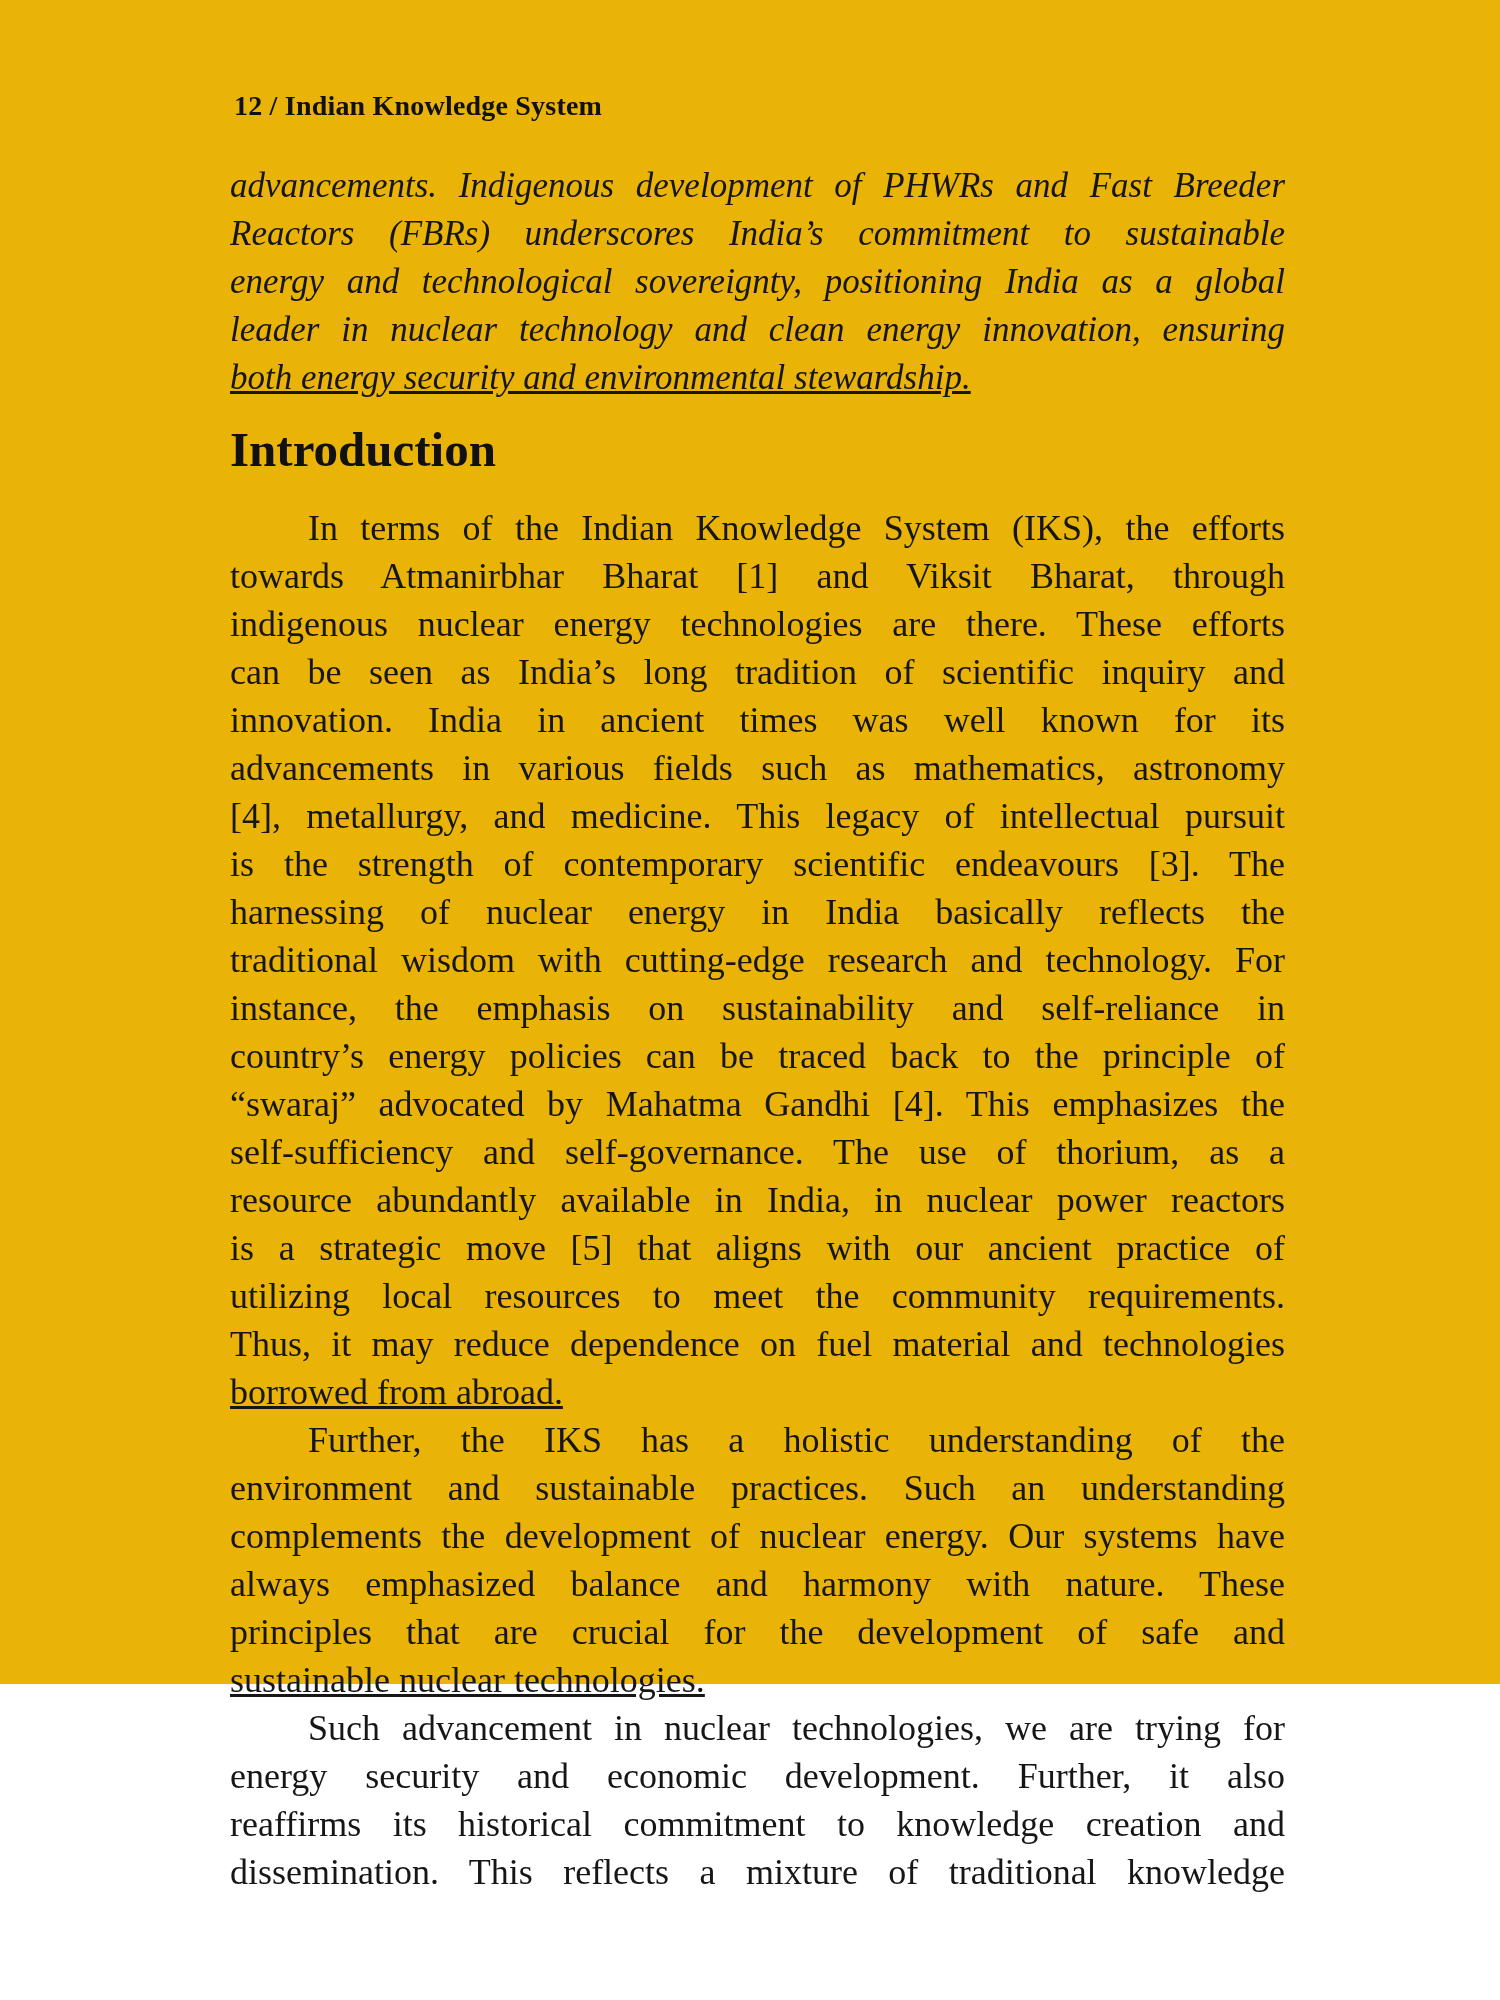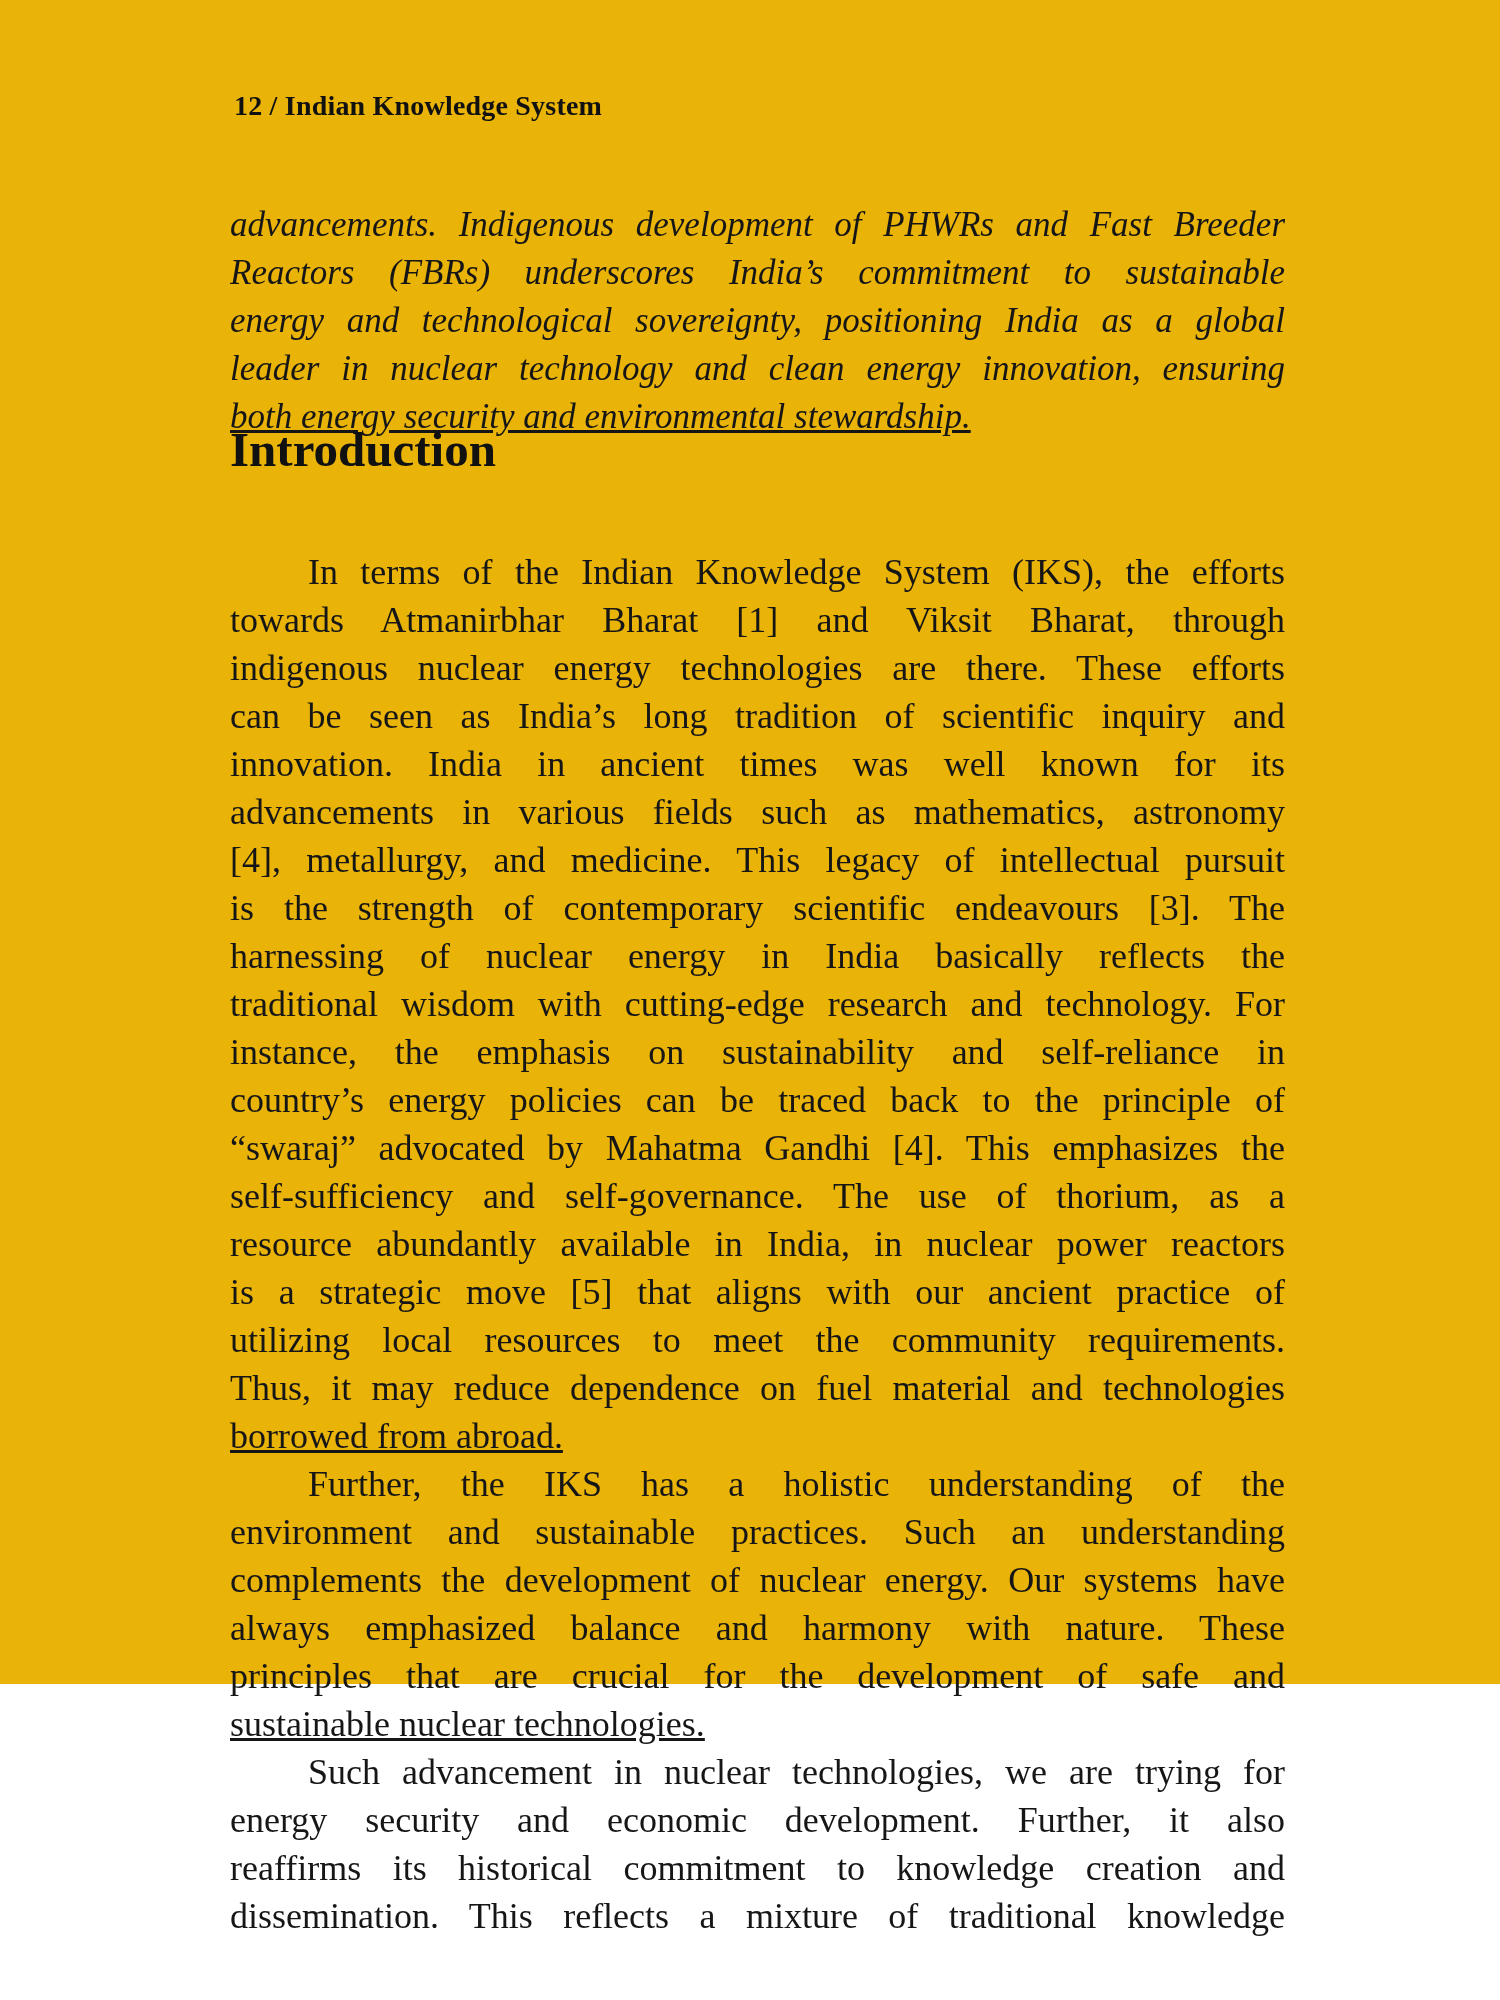--- a/index.html
+++ b/index.html
@@ -33,21 +33,20 @@
       color: #111;
       white-space: nowrap;
     }
     .column {
       position: absolute;
       left: 230px;
       width: 1055px;
     }
     .abstract-tail {
       top: 162px;
-      margin-top: 39px;
     }
     .line {
       display: block;
       height: 48px;
       line-height: 48px;
       font-size: 36px;
       white-space: nowrap;
       text-align: justify;
       text-align-last: justify;
       overflow: hidden;
@@ -68,21 +67,20 @@
       left: 230px;
       top: 425px;
       font-weight: bold;
       font-size: 49px;
       line-height: 50px;
       color: #111;
       white-space: nowrap;
     }
     .body-text {
       top: 504px;
-      margin-top: 44px;
     }
   </style>
 </head>
 <body>
 
 <div class="page">
 
   <div class="running-header">12 / Indian Knowledge System</div>
 
   <div class="column abstract-tail italic">

